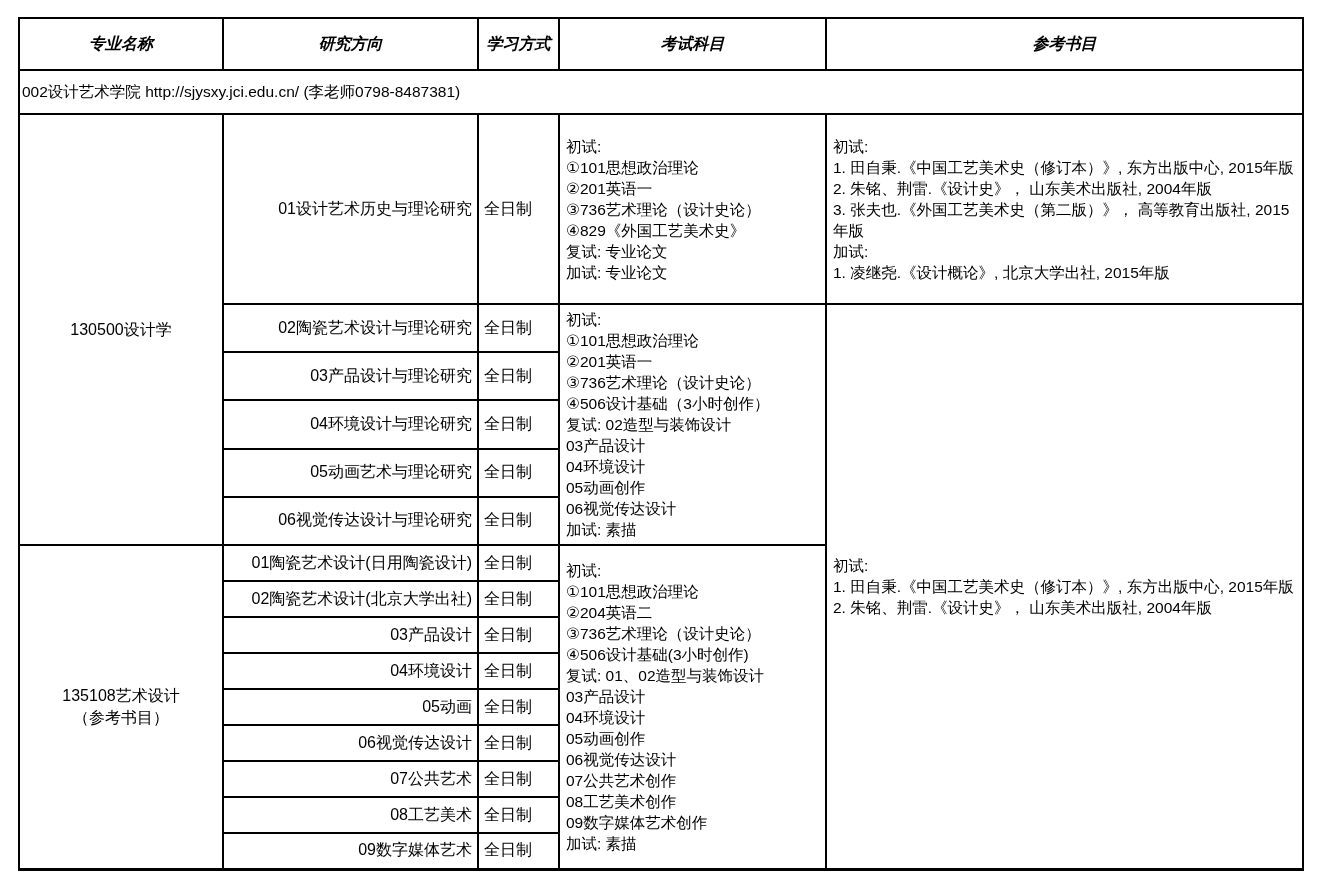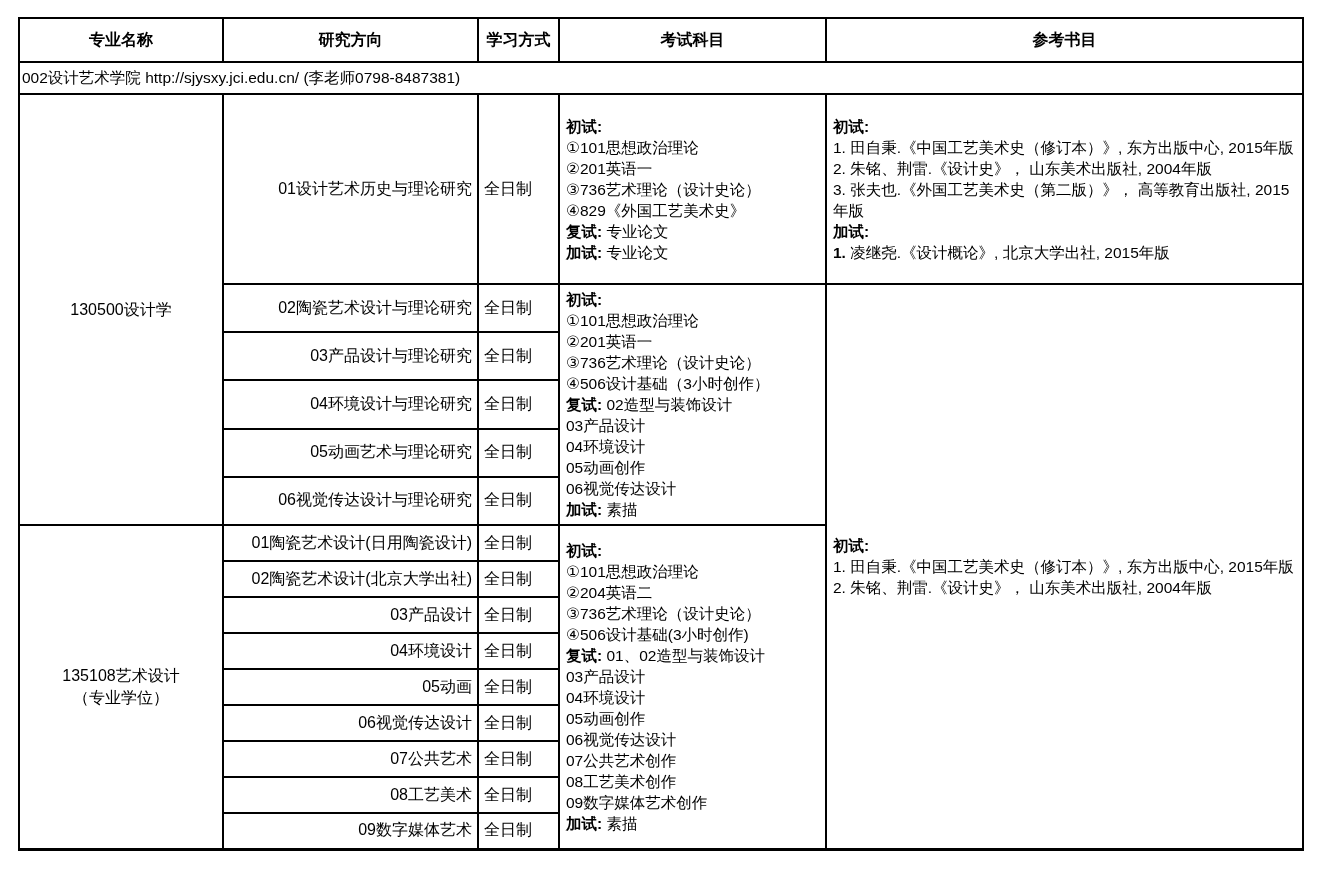--- a/index.html
+++ b/index.html
@@ -24,39 +24,39 @@
     padding: 2px 5px;
     font-size: 16px;
     overflow: hidden;
     word-break: break-all;
   }
   .grid th {
     font-weight: bold;
     text-align: center;
     font-size: 16px;
   }
-  tr.r-header   { height: 44px; }
-  tr.r-school   { height: 32px; margin-top: 32px; }
+  tr.r-header   { height: 52px; font-style: italic; }
+  tr.r-school   { height: 44px; margin-top: 32px; }
   tr.r-big      { height: 190px; }
   tr.r-mid      { height: 48px; }
   tr.r-small    { height: 36px; }
 
   td.school-cell { font-size: 15.5px; text-align: left; padding-left: 2px; }
 
   td.major { vertical-align: middle; text-align: center; font-size: 16px; line-height: 22px; }
   td.dir   { vertical-align: middle; text-align: right; font-size: 16px; }
   td.mode  { vertical-align: middle; text-align: left; font-size: 16px; }
 
   td.exam, td.ref {
     vertical-align: middle;
     font-size: 15.5px;
     line-height: 21px;
     padding: 4px 6px;
   }
-  td.exam .line b, td.ref .line b { font-weight: bold; }
+  td.exam .line b, td.ref .line b { font-weight: normal; }
   .line { white-space: normal; }
 </style>
 </head>
 <body>
 
 <div class="sheet">
   <table class="grid">
     <colgroup>
       <col style="width:204px">
       <col style="width:255px">
@@ -165,21 +165,21 @@
       <td class="mode">全日制</td>
     </tr>
     <tr class="r-mid">
       <td class="dir">06视觉传达设计与理论研究</td>
       <td class="mode">全日制</td>
     </tr>
 
     <tr class="r-small">
       <td class="major" rowspan="9">
         <div>135108艺术设计</div>
-        <div>（专业学位）</div>
+        <div>（参考书目）</div>
       </td>
       <td class="dir">01陶瓷艺术设计(日用陶瓷设计)</td>
       <td class="mode">全日制</td>
       <td class="exam" rowspan="9">
 
           <div class="line"><b>初试:</b><span></span></div>
 
           <div class="line"><b></b><span>①101思想政治理论</span></div>
 
           <div class="line"><b></b><span>②204英语二</span></div>

